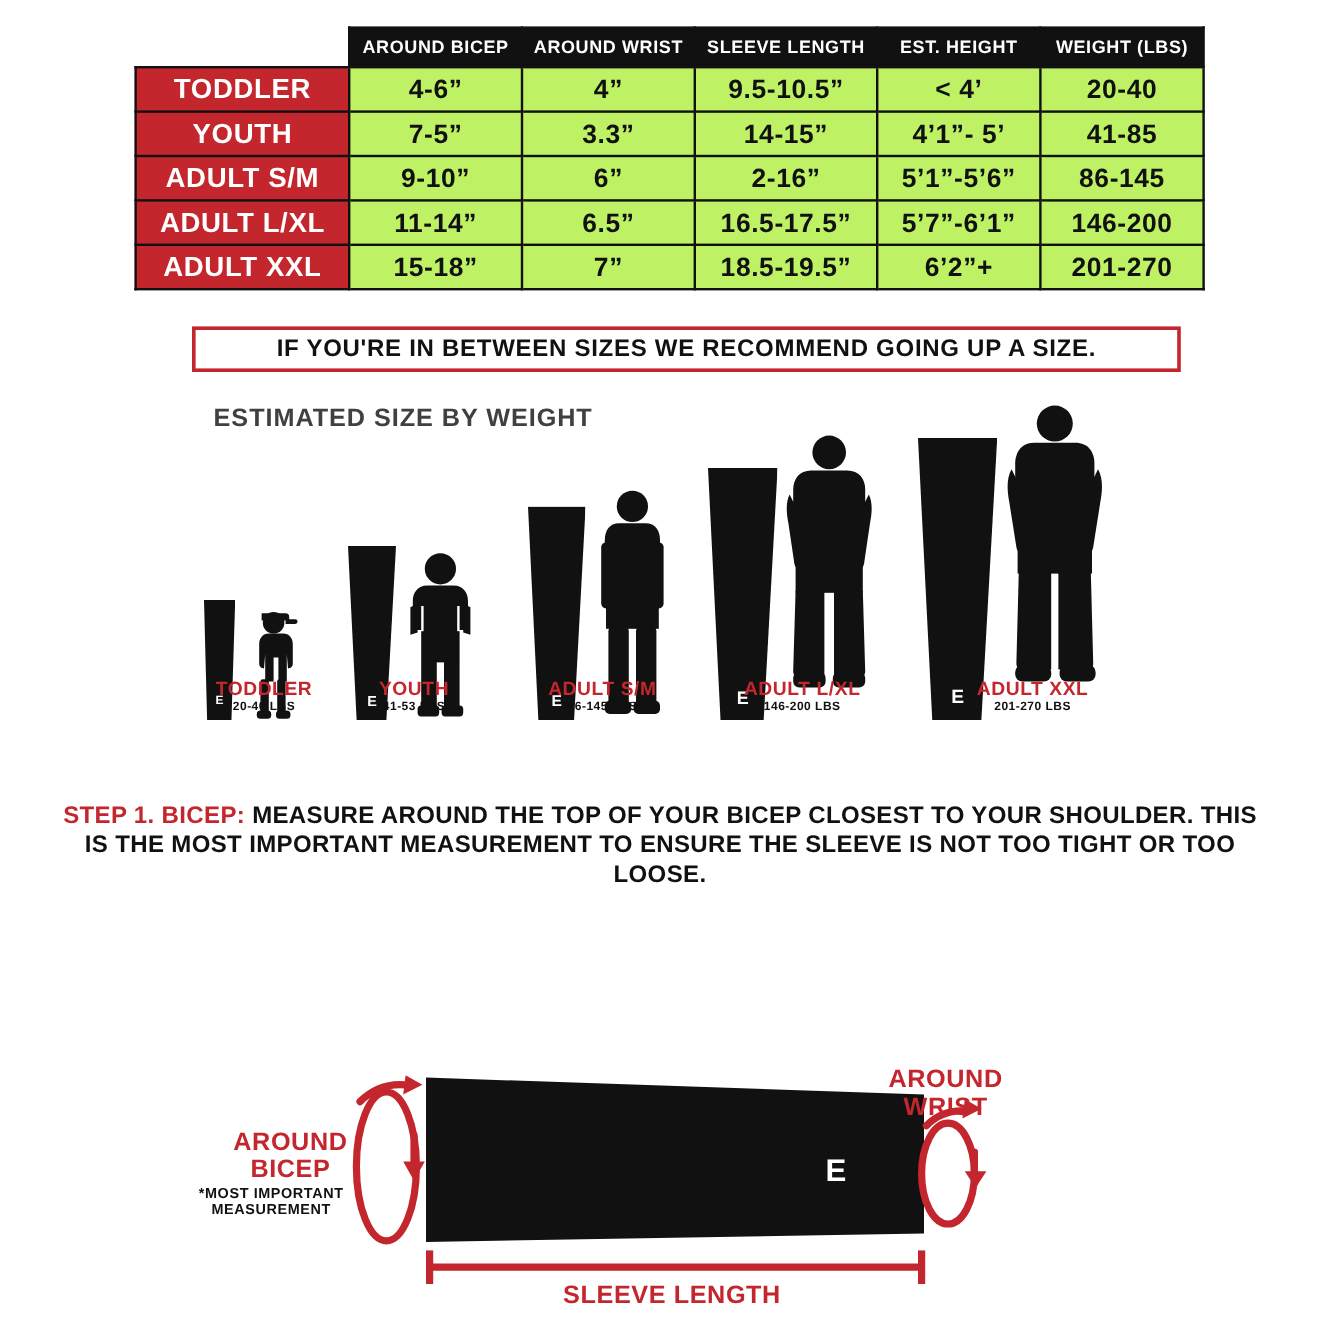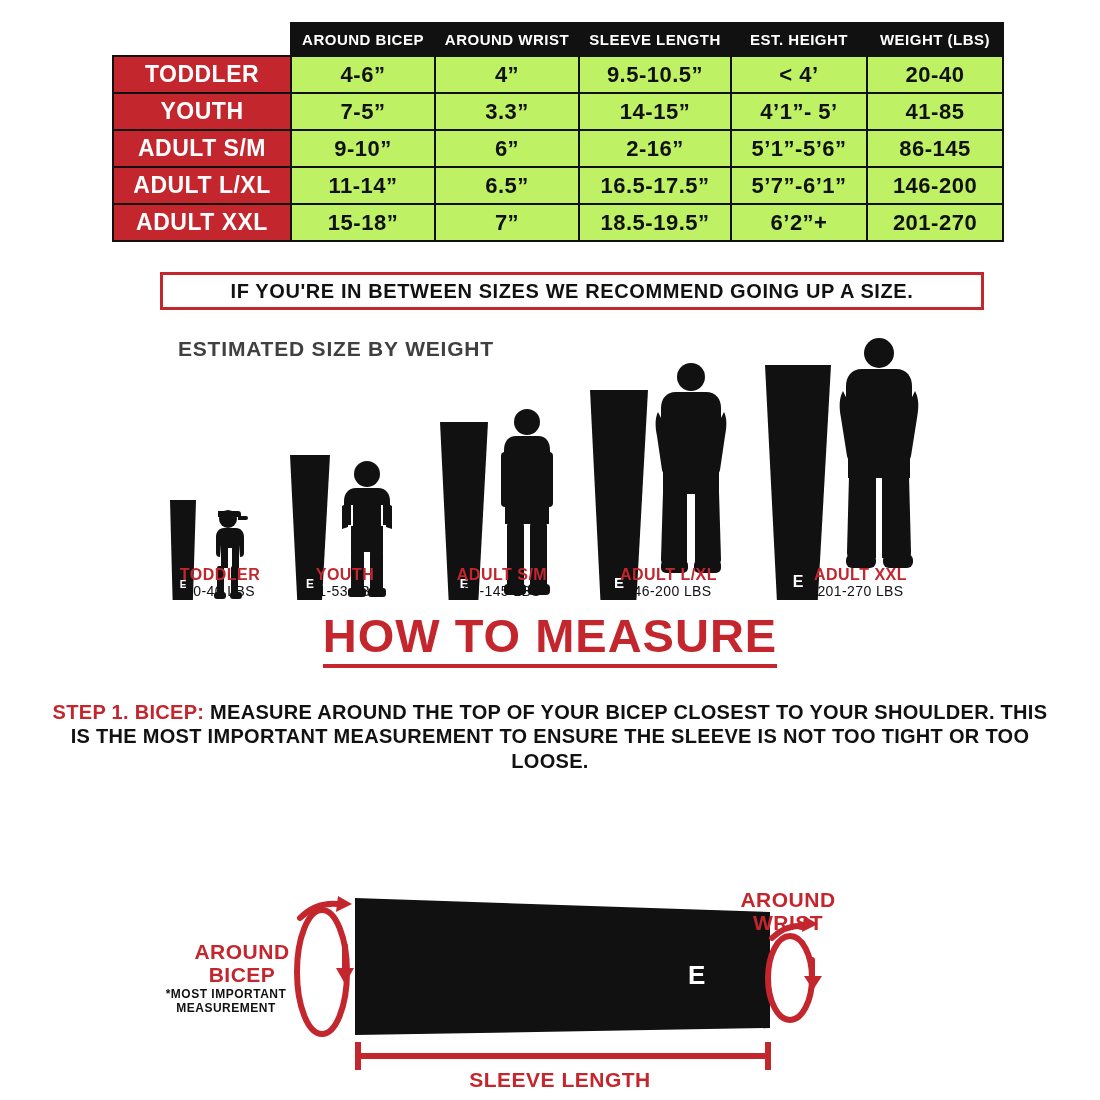--- a/index.html
+++ b/index.html
@@ -148,22 +148,22 @@
   .lbl .name {
     display: block;
     color: #c4262e;
     font-size: 16px;
     font-weight: bold;
     letter-spacing: 0.5px;
   }
   .lbl .wt {
     display: block;
     color: #111111;
-    font-size: 14px;
-    font-weight: normal;
+    font-size: 10px;
+    font-weight: bold;
     letter-spacing: 0.4px;
   }
 
   
   .htm-title {
     position: absolute;
     left: 0;
     top: 608px;
     width: 1100px;
     text-align: center;
@@ -185,21 +185,20 @@
     width: 1020px;
     text-align: center;
   }
   .step {
     font-size: 20px;
     font-weight: bold;
     color: #111111;
     line-height: 1.22;
     letter-spacing: 0.3px;
     margin-bottom: 14px;
-    margin-top: 32px;
   }
   .step .k { color: #c4262e; }
 
   
   .diagram {
     position: absolute;
     left: 0;
     top: 880px;
     width: 1100px;
     height: 220px;
@@ -443,23 +442,20 @@
     <div class="lbl" style="left:596px; width:145px;">
       <span class="name">ADULT L/XL</span>
       <span class="wt">146-200 LBS</span>
     </div>
     <div class="lbl" style="left:788px; width:145px;">
       <span class="name">ADULT XXL</span>
       <span class="wt">201-270 LBS</span>
     </div>
   </div>
 
-  <div class="htm-title">
-    <span class="u">HOW TO MEASURE</span>
-  </div>
 
   <div class="steps">
     <div class="step">
       <span class="k">STEP 1. BICEP:</span><span> MEASURE AROUND THE TOP OF YOUR BICEP CLOSEST TO YOUR SHOULDER. THIS IS THE MOST IMPORTANT MEASUREMENT TO ENSURE THE SLEEVE IS NOT TOO TIGHT OR TOO LOOSE.</span>
     </div>
   </div>
 
   <div class="diagram">
     <svg width="1100" height="220" viewBox="0 0 1100 220">
 

